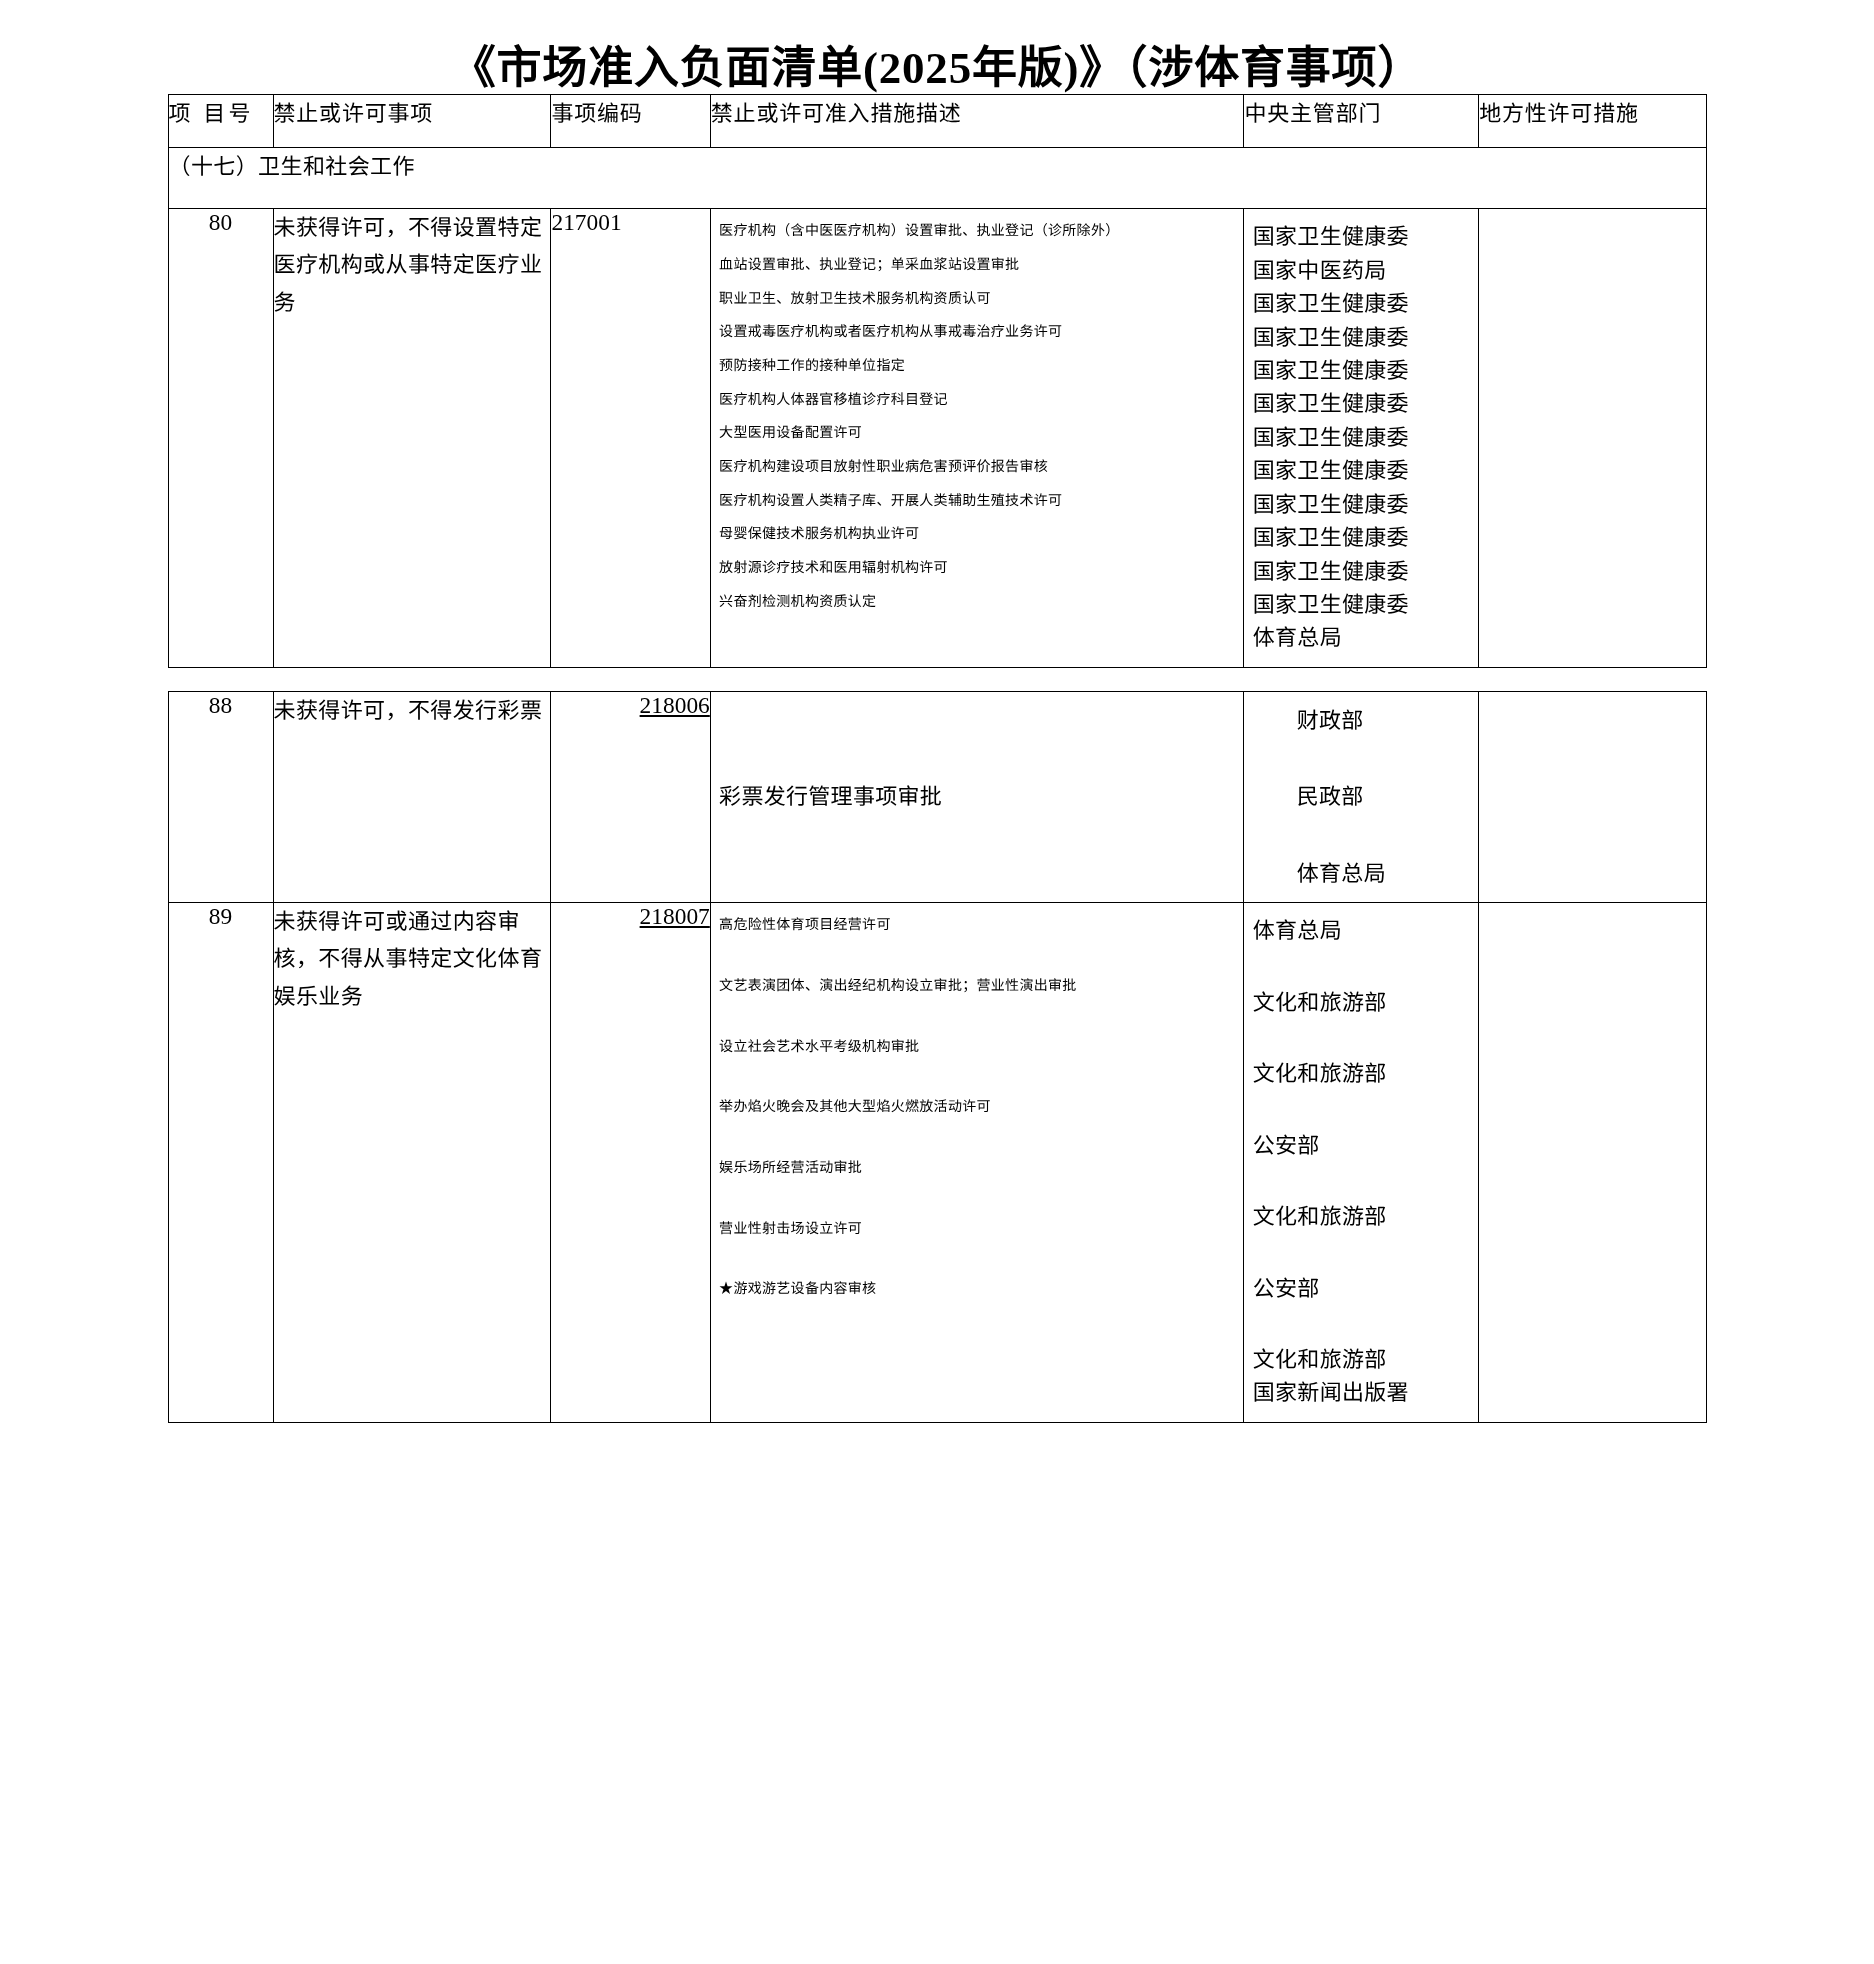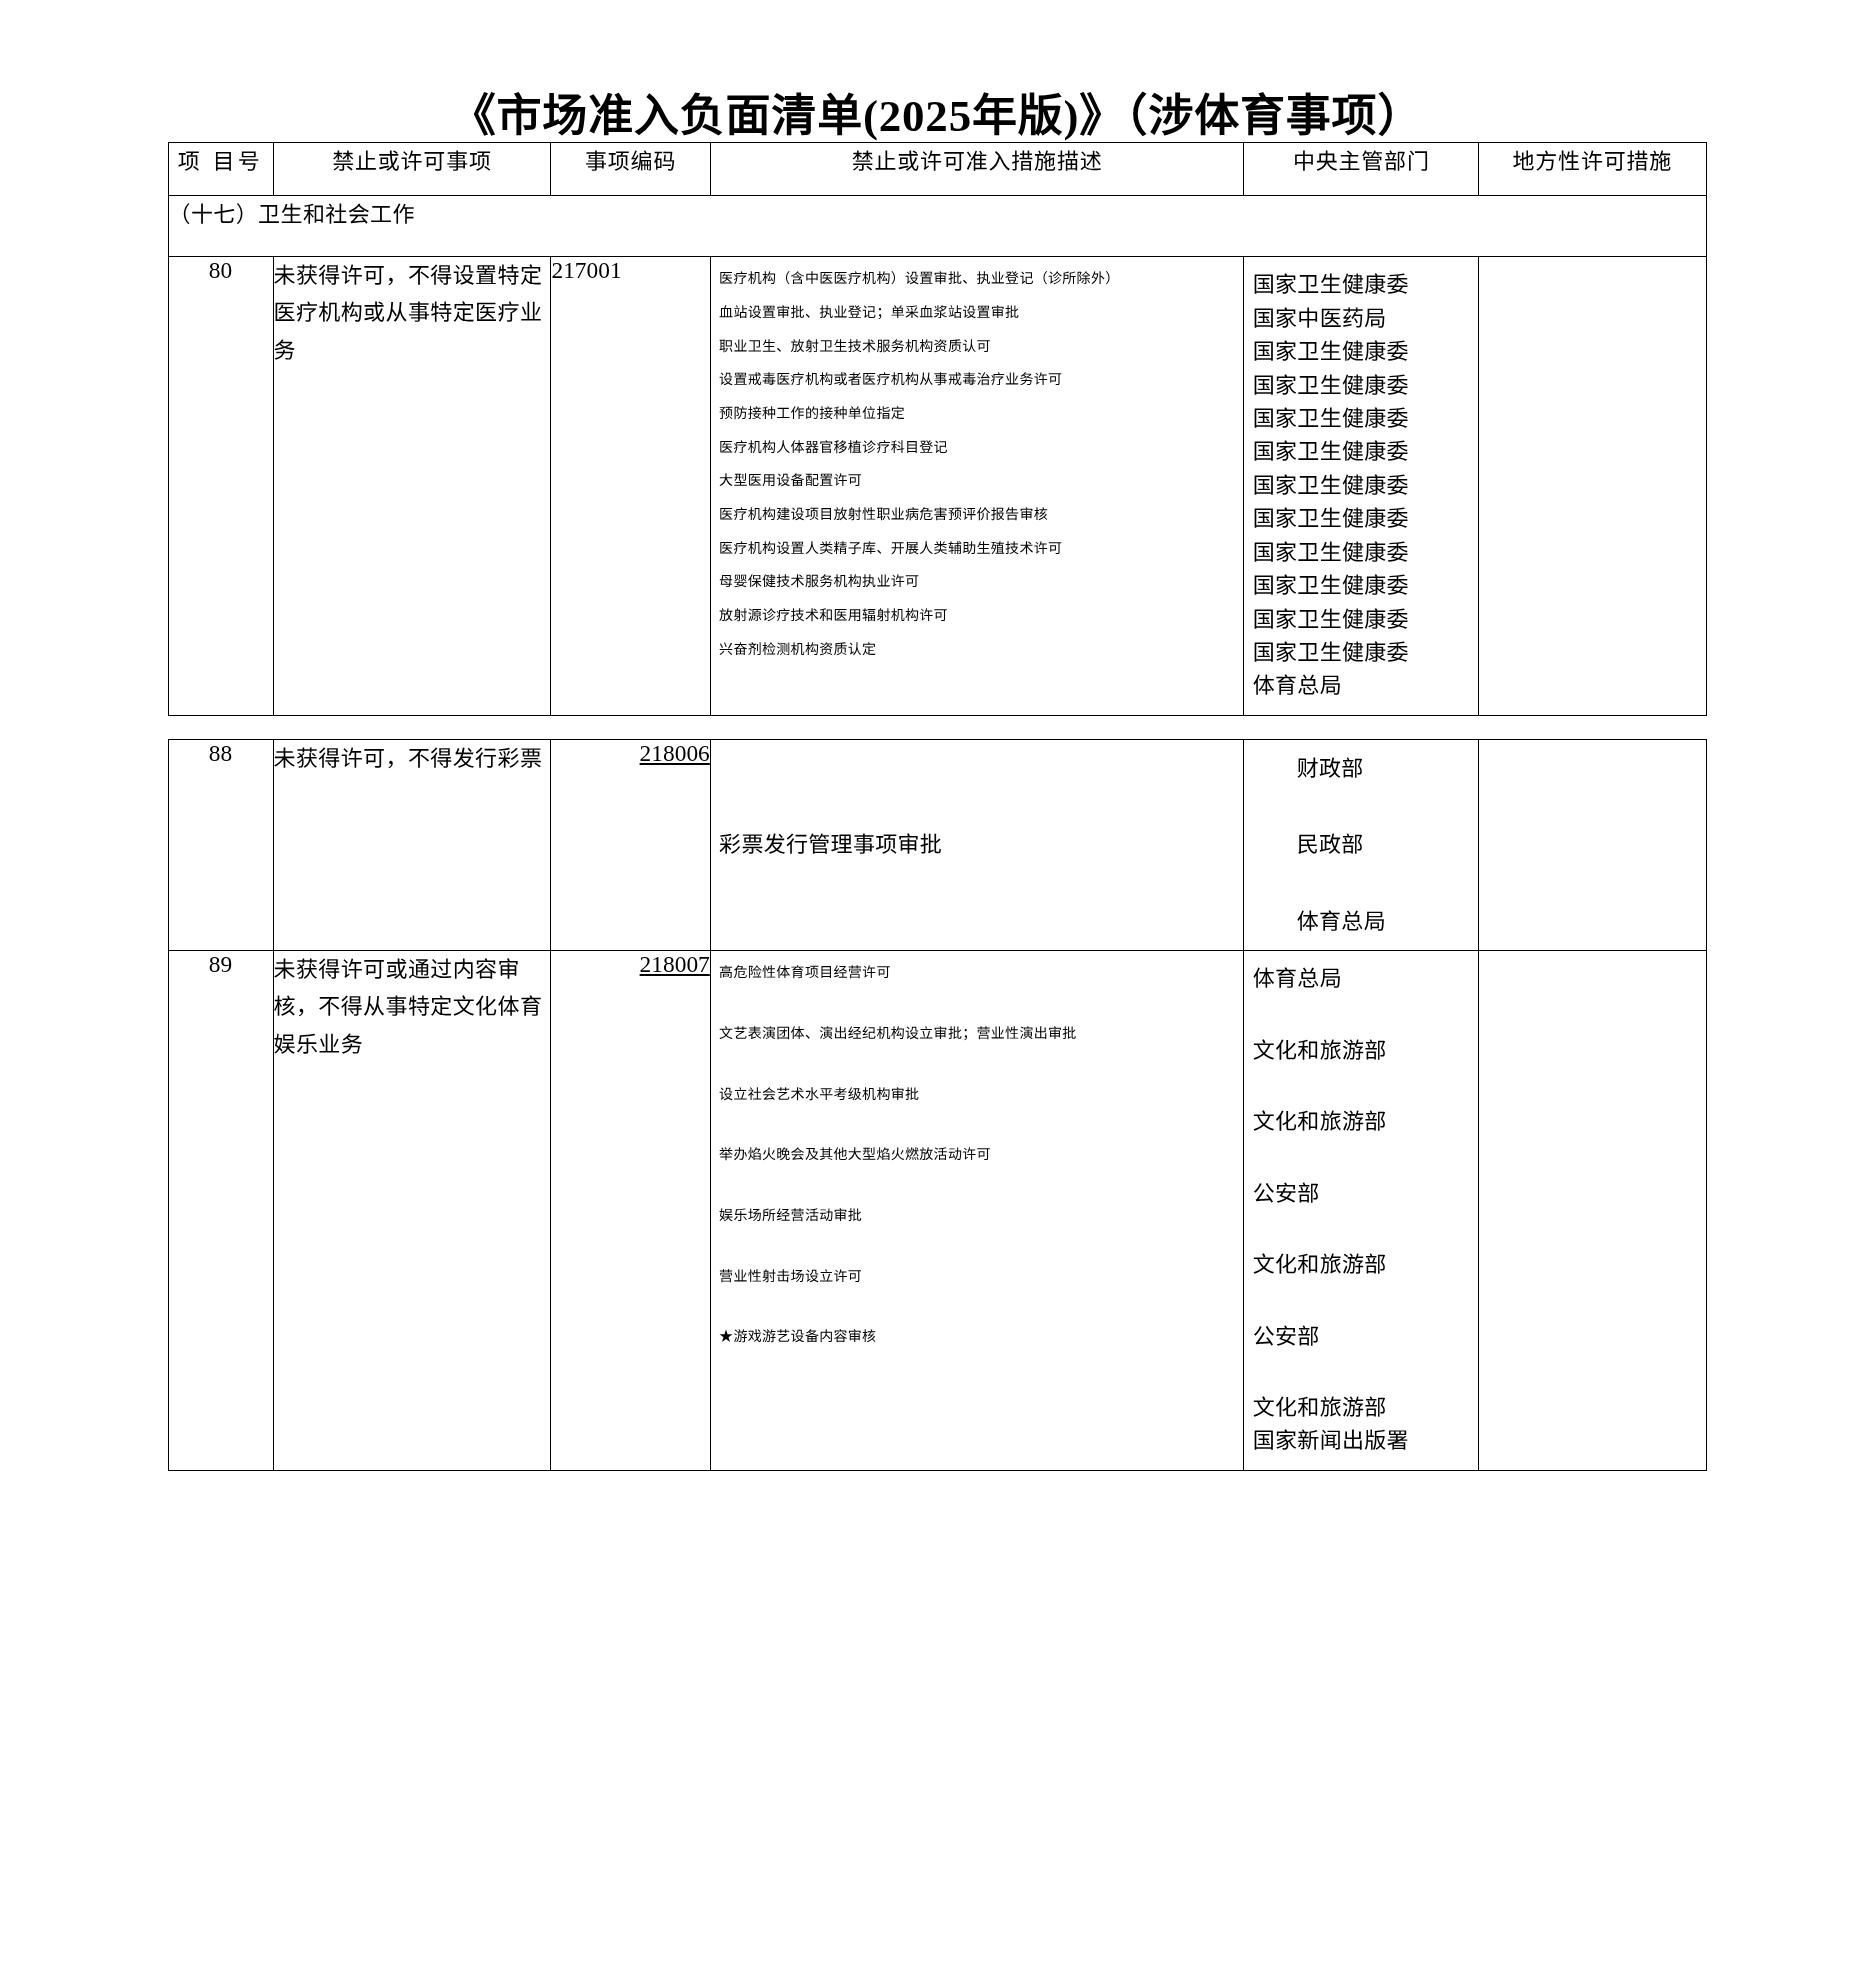--- a/index.html
+++ b/index.html
@@ -19,21 +19,21 @@
     width: 1874px;
     height: 1965px;
     box-sizing: border-box;
     padding: 0;
   }
   .doc-title {
     text-align: center;
     font-size: 45px;
     font-weight: bold;
     letter-spacing: 0.8px;
-    padding-top: 92px;
+    padding-top: 44px;
     padding-bottom: 0;
     line-height: 1.1;
     font-family: "Liberation Serif", "DejaVu Serif", serif;
   }
 
   
   table.neg-list {
     border-collapse: collapse;
     table-layout: fixed;
     margin: 0 auto;
@@ -53,21 +53,20 @@
 
   
   col.c-num      { width: 85px; }
   col.c-item     { width: 225px; }
   col.c-code     { width: 129px; }
   col.c-desc     { width: 432px; }
   col.c-dept     { width: 190px; }
   col.c-local    { width: 184px; }
 
   thead td {
-    text-align: center;
     vertical-align: middle;
     height: 52px;
     font-size: 22px;
     font-family: "Liberation Sans", "DejaVu Sans", sans-serif;
     font-weight: bold;
     letter-spacing: 0.8px;
   }
   thead td.hdr-num { letter-spacing: 3.3px; }
 
   td.section-row {

